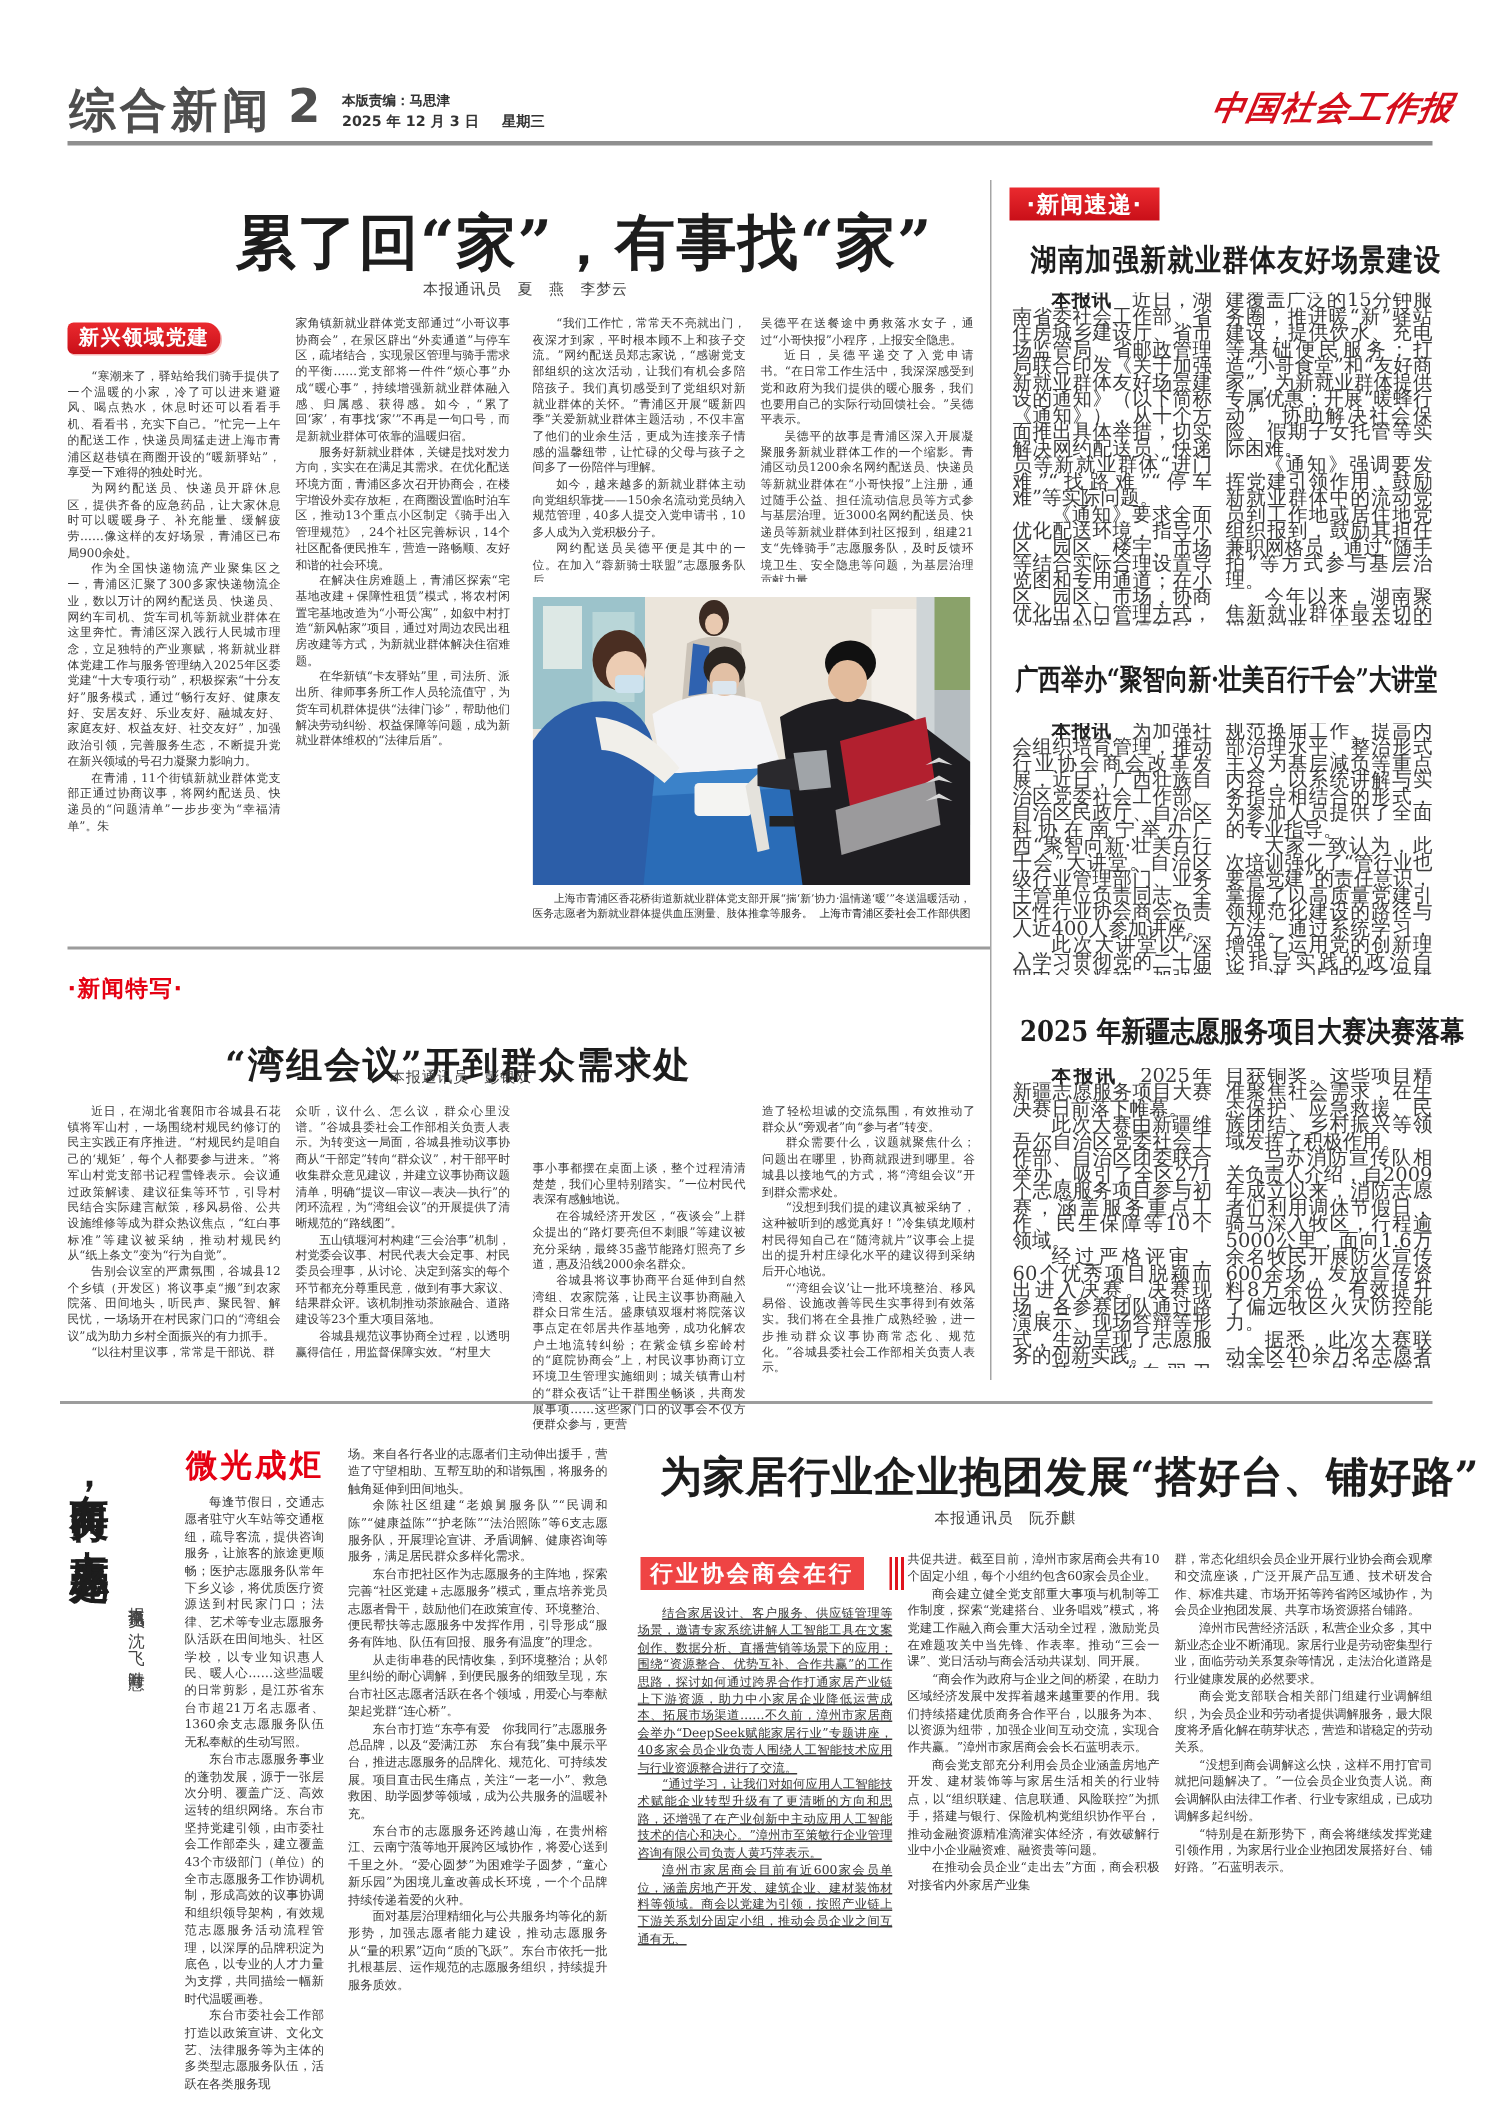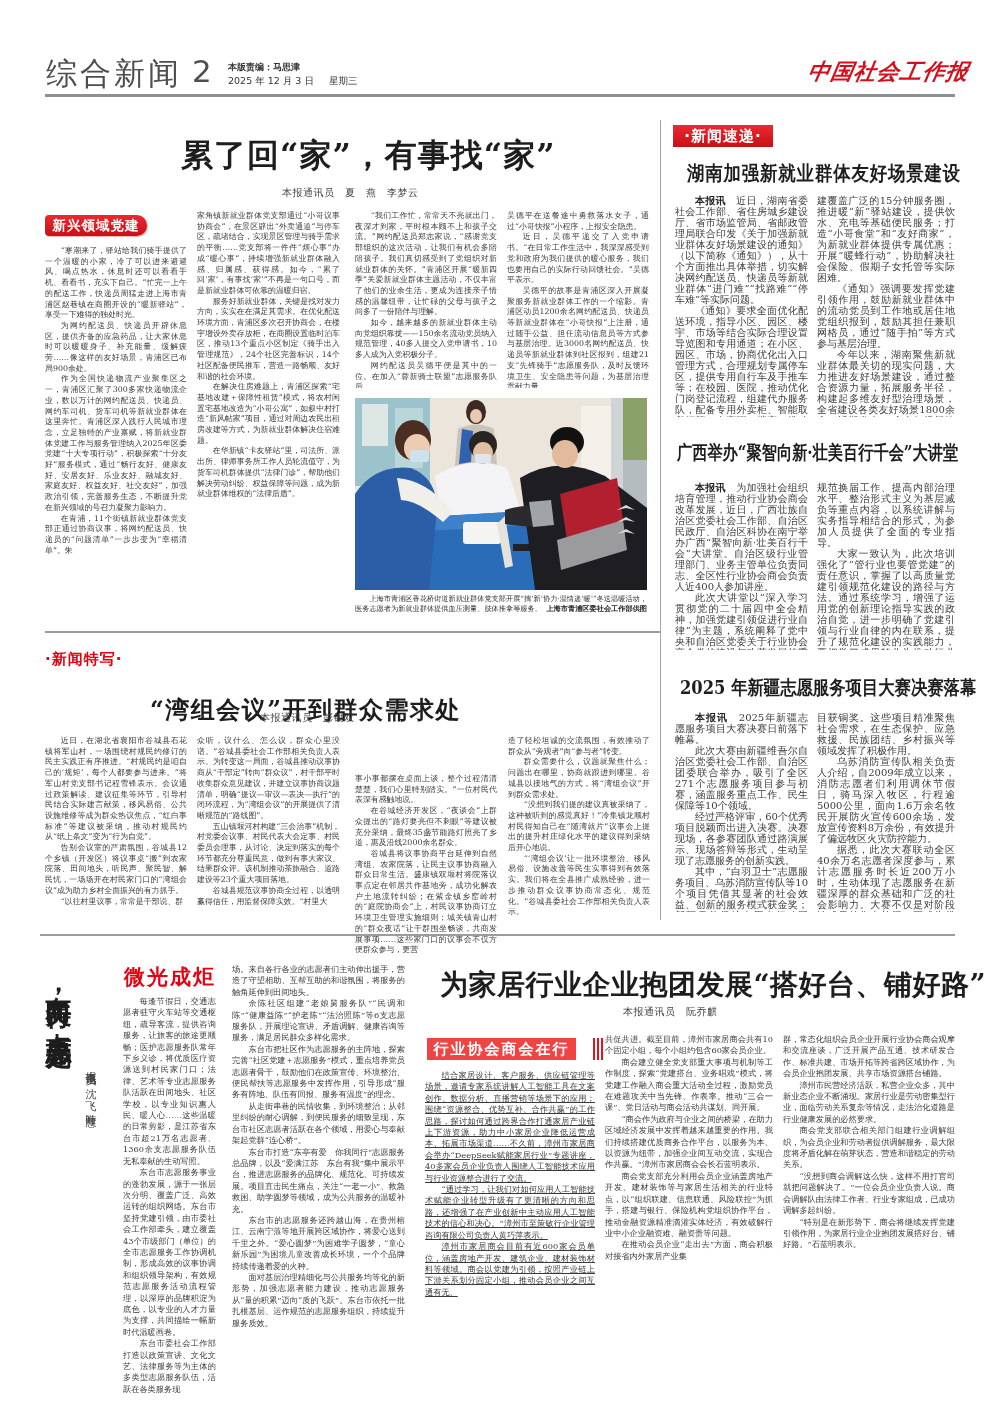--- a/index.html
+++ b/index.html
@@ -1,47 +1,47 @@
 <!DOCTYPE html>
 <html><head>
 <meta charset="utf-8">
 <style>
 html,body{margin:0;padding:0;background:#fff;}
 body{width:1000px;height:1410px;position:relative;overflow:hidden;font-family:"DejaVu Serif","Liberation Serif",serif;color:#2b2b2b;}
-.abs{position:absolute;}
+.abs{position:absolute;font-weight:bold;}
 .sans{font-family:"DejaVu Sans","Liberation Sans",sans-serif;}
 .rule{position:absolute;background:#8f8f8f;}
 .col{position:absolute;overflow:hidden;font-size:7.9px;line-height:10.7px;text-align:justify;color:#3a3a3a;}
 .col p{margin:0;text-indent:2em;}
 .col p.cont{text-indent:0;}
 .col b{font-family:"DejaVu Sans","Liberation Sans",sans-serif;font-weight:bold;color:#222;}
 .col .sign{float:right;text-indent:0;}
 .col.big{font-size:8.2px;line-height:11.4px;}
-.col.brief{font-size:10px;line-height:11px;}
+.col.brief{font-size:13px;line-height:11px;}
 .hl{position:absolute;white-space:nowrap;font-weight:bold;color:#1d1d1d;font-family:"DejaVu Serif","Liberation Serif",serif;}
 .byline{position:absolute;white-space:nowrap;font-size:10px;color:#444;letter-spacing:.5px;}
 .tag-red{position:absolute;background:linear-gradient(#ea2a2f,#c90f18);color:#fff;font-weight:bold;text-align:center;font-family:"DejaVu Sans","Liberation Sans",sans-serif;}
 .caption{position:absolute;font-size:7.2px;line-height:10px;color:#333;text-align:justify;}
-.caption .credit{float:right;font-family:"DejaVu Sans","Liberation Sans",sans-serif;font-weight:bold;color:#222;}
+.caption .credit{float:right;font-family:"DejaVu Sans","Liberation Sans",sans-serif;font-weight:normal;color:#222;}
 .vtext{position:absolute;writing-mode:vertical-rl;text-orientation:upright;white-space:nowrap;}
 </style>
 </head>
 <body>
 
 <div class="abs sans" style="left:46px;top:53px;font-size:31px;color:#4e4e4e;letter-spacing:3px;">综合新闻</div>
 <div class="abs sans" style="left:192px;top:53px;font-size:31px;color:#4e4e4e;">2</div>
 <div class="abs sans" style="left:228px;top:61px;font-size:9px;font-weight:bold;color:#333;">本版责编：马思津</div>
 <div class="abs sans" style="left:228px;top:75px;font-size:9.5px;color:#333;white-space:nowrap;">
   <span>2025 年 12 月 3 日</span>
   <span style="margin-left:12px;">星期三</span>
 </div>
 <div class="abs" style="left:808px;top:57px;font-size:22px;color:#d40f1c;font-style:italic;font-weight:bold;white-space:nowrap;transform:skewX(-10deg);letter-spacing:1px;">中国社会工作报</div>
 <div class="rule" style="left:45px;top:94px;width:910px;height:3px;"></div>
 
-<div class="hl" style="left:157px;top:134px;font-size:32px;letter-spacing:1px;margin-left:24px;">累了回“家”，有事找“家”</div>
+<div class="hl" style="left:157px;top:134px;font-size:40px;letter-spacing:1px;">累了回“家”，有事找“家”</div>
 <div class="byline" style="left:282px;top:186px;">本报通讯员　夏　燕　李梦云</div>
 <div class="tag-red" style="left:45px;top:215px;width:102px;height:21px;line-height:21px;font-size:13.5px;border-radius:4px 10px 10px 4px;box-shadow:1px 1px 0 #f5b5b5;letter-spacing:1px;">新兴领域党建</div>
 
 <div class="col" style="left:45px;top:246px;width:142px;height:366px;">
     <p>“寒潮来了，驿站给我们骑手提供了一个温暖的小家，冷了可以进来避避风、喝点热水，休息时还可以看看手机、看看书，充实下自己。”忙完一上午的配送工作，快递员周猛走进上海市青浦区赵巷镇在商圈开设的“暖新驿站”，享受一下难得的独处时光。</p>
     <p>为网约配送员、快递员开辟休息区，提供齐备的应急药品，让大家休息时可以暖暖身子、补充能量、缓解疲劳……像这样的友好场景，青浦区已布局900余处。</p>
     <p>作为全国快递物流产业聚集区之一，青浦区汇聚了300多家快递物流企业，数以万计的网约配送员、快递员、网约车司机、货车司机等新就业群体在这里奔忙。青浦区深入践行人民城市理念，立足独特的产业禀赋，将新就业群体党建工作与服务管理纳入2025年区委党建“十大专项行动”，积极探索“十分友好”服务模式，通过“畅行友好、健康友好、安居友好、乐业友好、融城友好、家庭友好、权益友好、社交友好”，加强政治引领，完善服务生态，不断提升党在新兴领域的号召力凝聚力影响力。</p>
     <p>在青浦，11个街镇新就业群体党支部正通过协商议事，将网约配送员、快递员的“问题清单”一步步变为“幸福清单”。朱</p>
   </div>
 <div class="col" style="left:197px;top:211px;width:143px;height:401px;">

